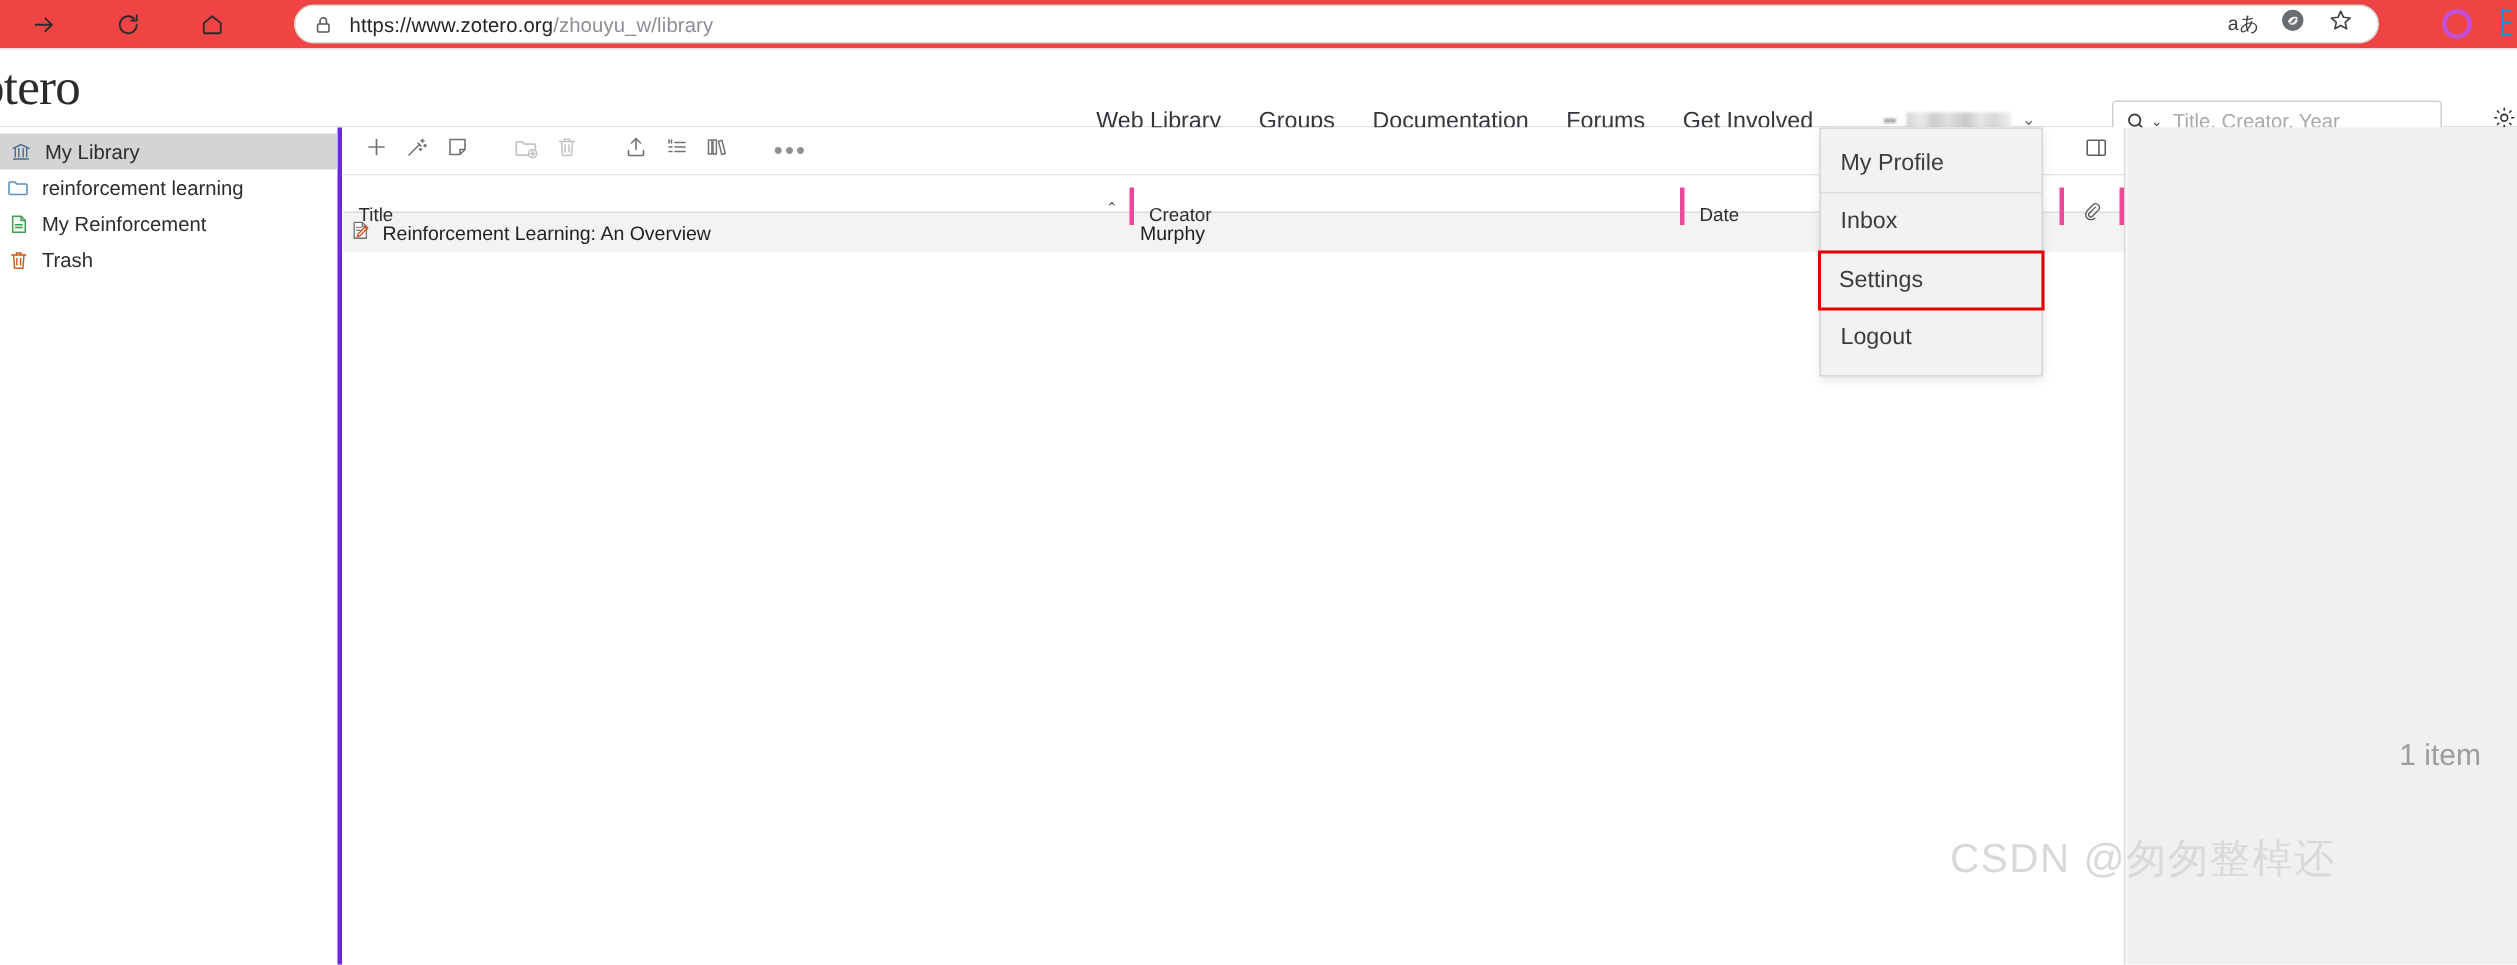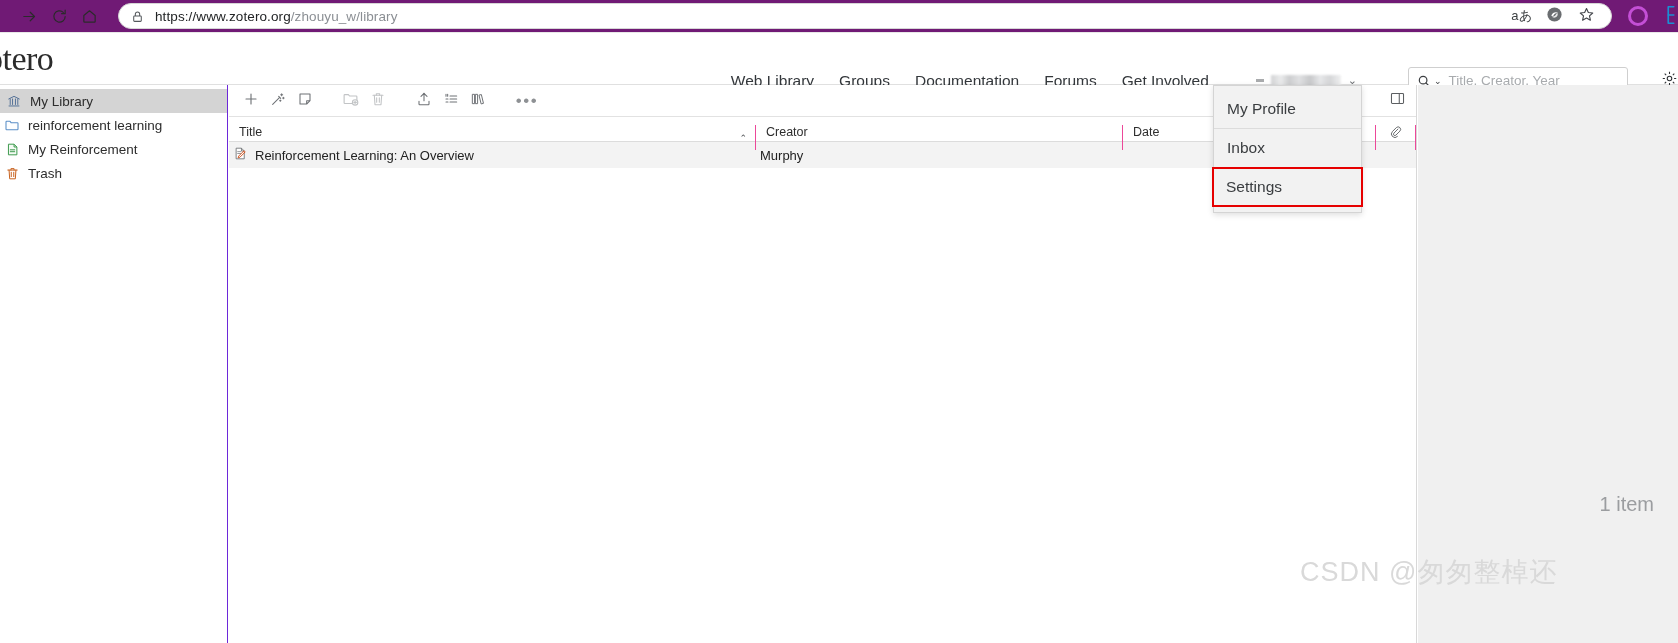--- a/index.html
+++ b/index.html
@@ -8,23 +8,24 @@
     overflow: hidden;
     background: #ffffff;
     font-family: "Liberation Sans", sans-serif;
     -webkit-font-smoothing: antialiased;
   }
 
   
   .browser-bar {
     position: absolute; top: 0; left: 0;
     width: 1678px; height: 33px;
-    background: #701a75;
+    background: #ef4444;
     display: flex; align-items: center;
     border-bottom: 1px solid #e8e8e8;
+    gap: 26px;
   }
   .nav-btn {
     width: 30px; height: 28px;
     display: flex; align-items: center; justify-content: center;
     color: #2b2b2b;
     flex: none;
   }
   .nav-btn:first-child { margin-left: 14px; }
   .nav-btn svg { display:block; }
 
@@ -126,21 +127,21 @@
     position: absolute; top: 85px; left: 0;
     width: 1678px; height: 558px;
     background: #ffffff;
   }
 
   
   .sidebar {
     position: absolute; top: 0; left: 0;
     width: 228px; height: 558px;
     background: #ffffff;
-    border-right: 1px solid #6d28d9;
+    border-right: 3px solid #6d28d9;
     padding-top: 4px;
   }
   .side-item {
     height: 24px;
     display: flex; align-items: center;
     padding-left: 6px;
     gap: 8px;
     font-size: 13.5px;
     color: #2d2d2d;
     white-space: nowrap;
@@ -180,23 +181,23 @@
   .cols {
     height: 25px;
     display: flex; align-items: center;
     border-bottom: 1px solid #dcdcdc;
     background: #ffffff;
     font-size: 12.5px;
     color: #2d2d2d;
   }
   .col {
     height: 25px;
-    display:flex; align-items:flex-start;
+    display:flex; align-items:flex-end;
     padding-left: 10px;
-    border-right: 1px solid #ec4899;
+    border-right: 3px solid #ec4899;
     position: relative;
     margin-top: 17px;
   }
   .col-title { width: 527px; }
   .col-creator { width: 367px; }
   .col-date { width: 253px; }
   .col-att { width: 40px; justify-content:center; padding-left:0; color:#55585b; }
   .sort-caret {
     position:absolute; right: 8px; top: 50%;
     transform: translateY(-50%);
@@ -577,15 +578,18 @@
     <span>My Profile</span>
   </div>
   <div class="dd-sep"></div>
   <div class="dd-item">
     <span>Inbox</span>
   </div>
   <div class="dd-sep"></div>
   <div class="dd-item highlight">
     <span>Settings</span>
   </div>
+  <div class="dd-item">
+    <span>Logout</span>
+  </div>
 </div>
 
 <div class="watermark">CSDN @匆匆整棹还</div>
 
 </body></html>

